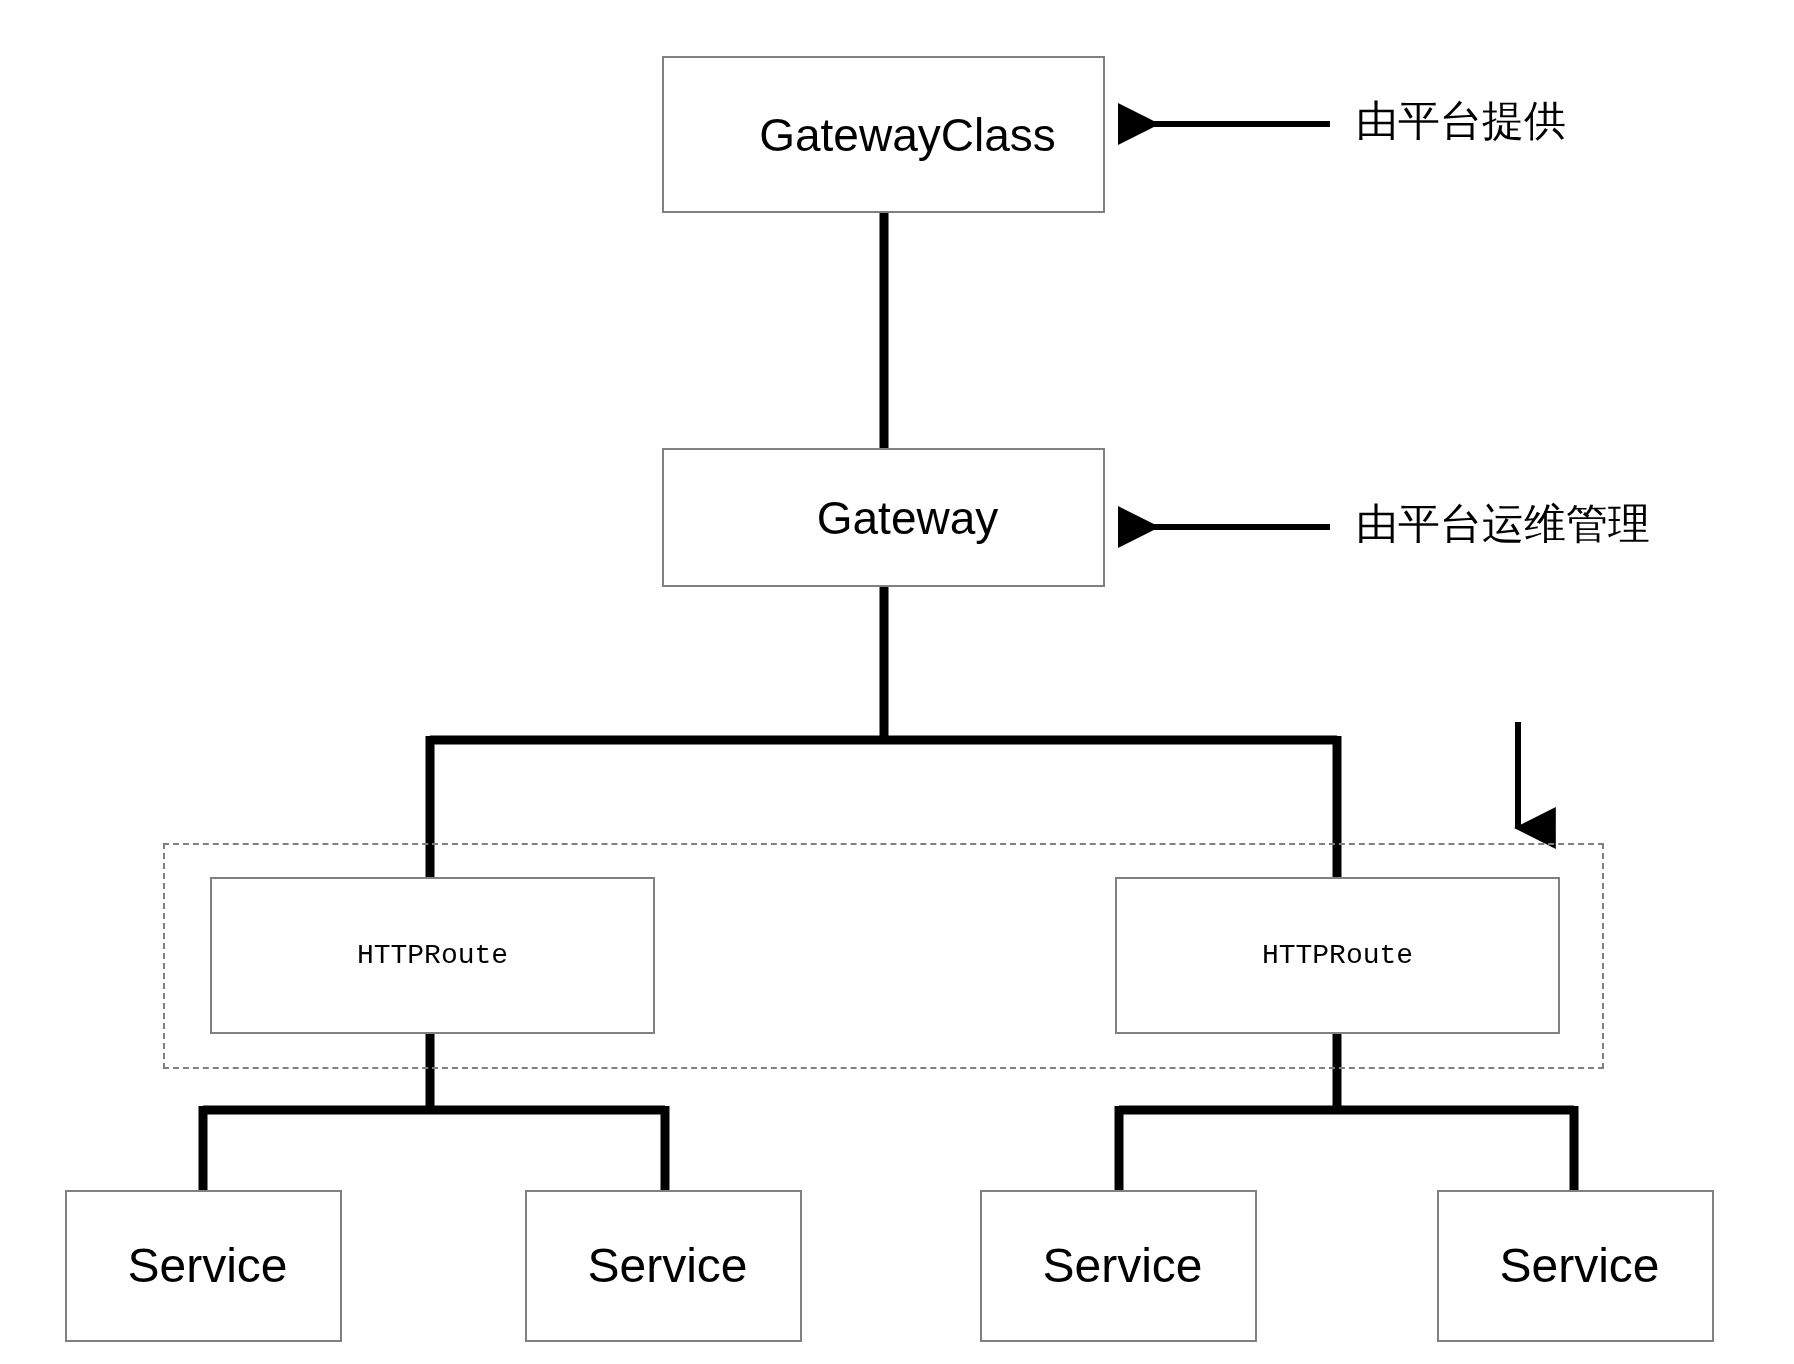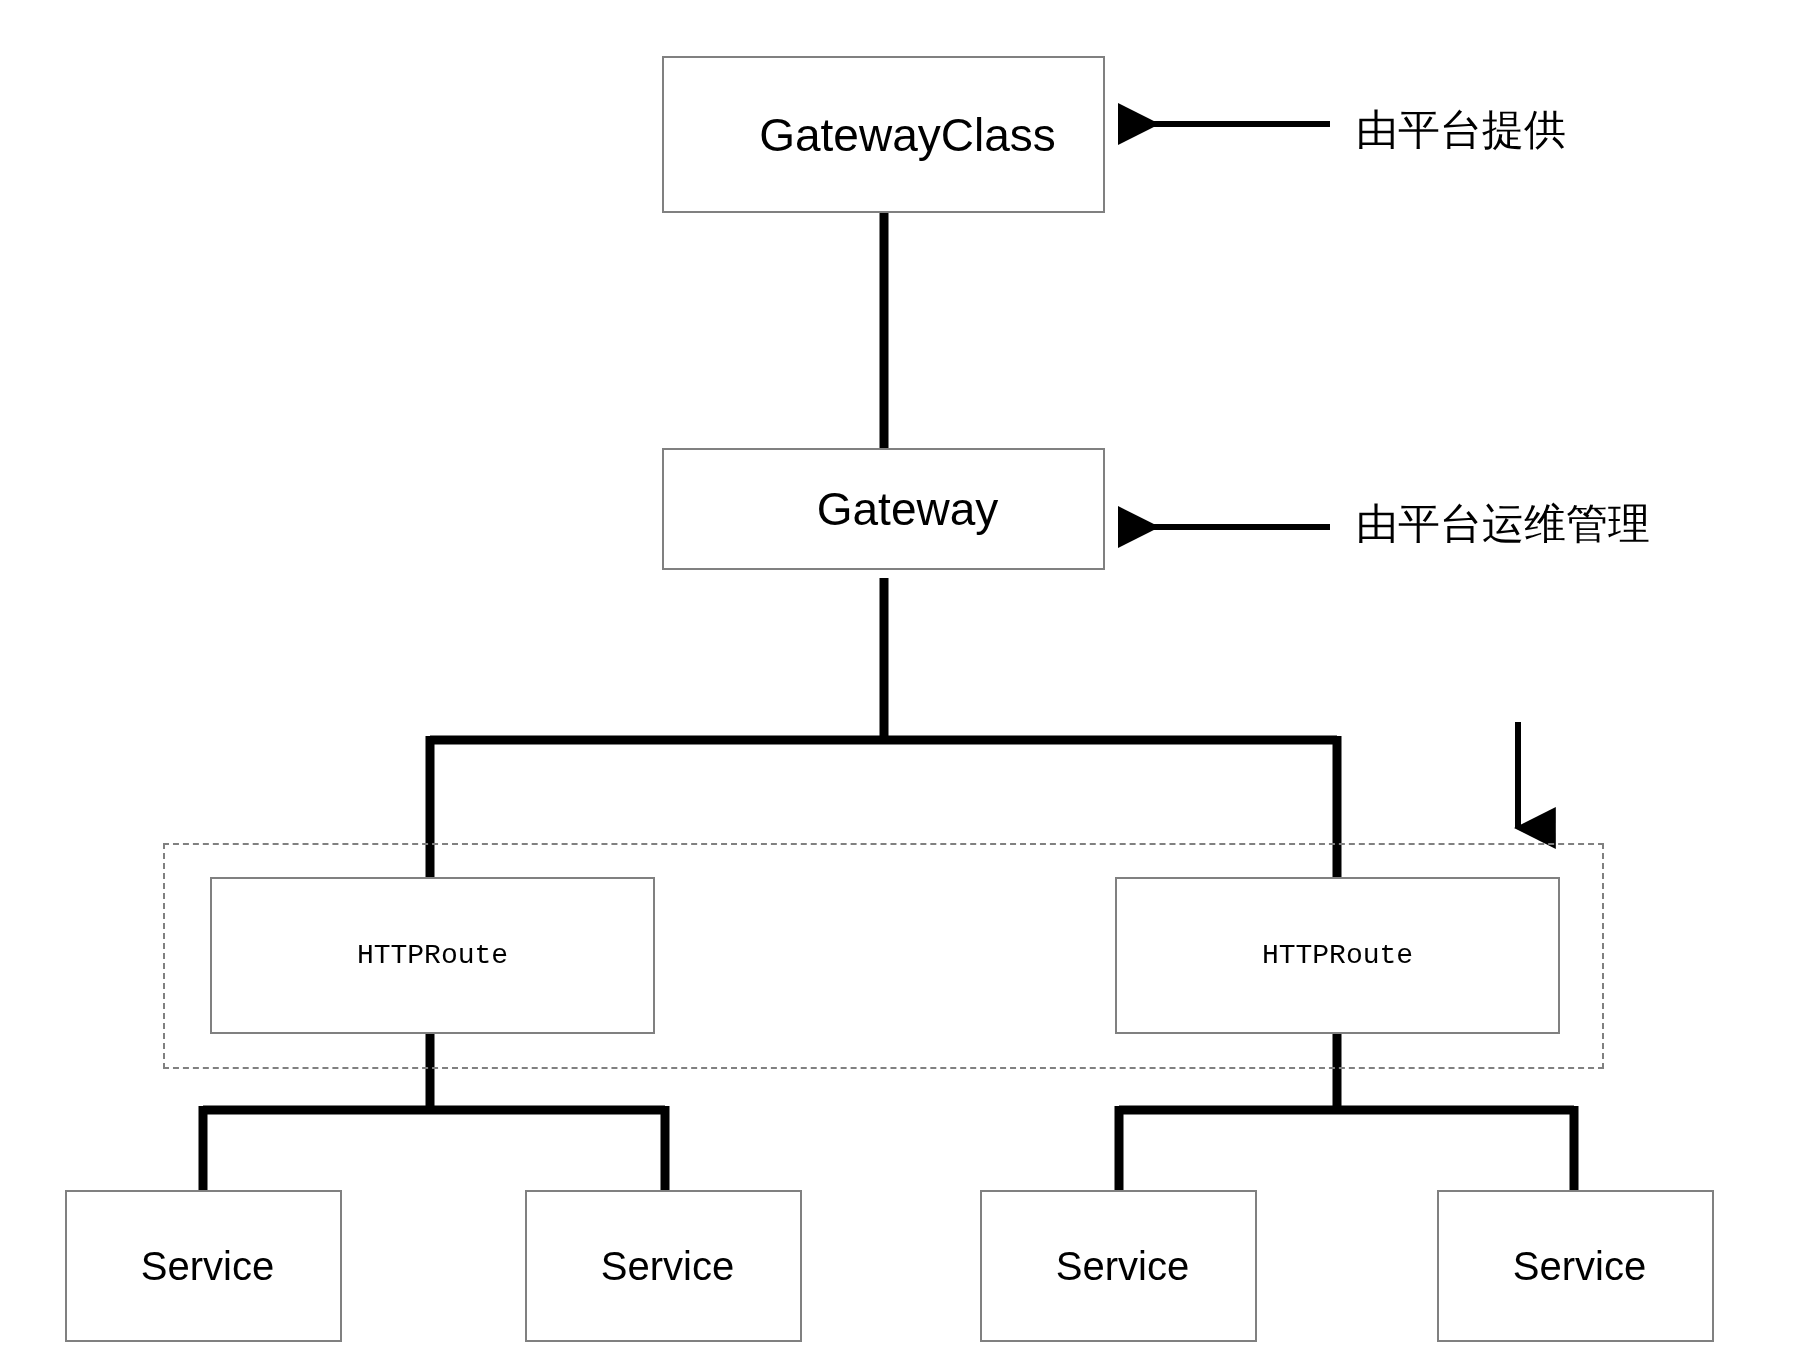--- a/index.html
+++ b/index.html
@@ -37,21 +37,21 @@
     z-index: 3;
   }
   .node-label {
     font-family: "Liberation Sans", sans-serif;
     color: #000000;
     line-height: 1;
     white-space: nowrap;
   }
   .node-box.big .node-label { font-size: 46px; margin-left: 48px; }
   .node-box.mid .node-label { font-size: 28px; font-family: Liberation Mono, monospace; }
-  .node-box.small .node-label { font-size: 40px; margin-left: 8px; }
+  .node-box.small .node-label { font-size: 48px; margin-left: 8px; }
   .annotation {
     position: absolute;
     font-family: "Liberation Sans", "DejaVu Sans", sans-serif;
     font-size: 42px;
     color: #000000;
     white-space: nowrap;
     z-index: 4;
     line-height: 1;
   }
   .dashed-group {
@@ -114,21 +114,21 @@
 
     <g>
       <line x1="1518" y1="722" x2="1518" y2="828" stroke="#000000" stroke-width="6" marker-end="url(#arrow-down)"></line>
     </g>
   </svg>
 
   <div class="node-box big" style="left:662px; top:56px; width:443px; height:157px;">
     <span class="node-label">GatewayClass</span>
   </div>
 
-  <div class="node-box big" style="left:662px; top:448px; width:443px; height:122px;justify-content:center;">
+  <div class="node-box big" style="left:662px; top:448px; width:443px; height:139px;justify-content:center;">
     <span class="node-label">Gateway</span>
   </div>
 
   <div class="node-box mid" style="left:210px; top:877px; width:445px; height:157px;">
     <span class="node-label">HTTPRoute</span>
   </div>
 
   <div class="node-box mid" style="left:1115px; top:877px; width:445px; height:157px;">
     <span class="node-label">HTTPRoute</span>
   </div>
@@ -142,18 +142,18 @@
   </div>
 
   <div class="node-box small" style="left:980px; top:1190px; width:277px; height:152px;">
     <span class="node-label">Service</span>
   </div>
 
   <div class="node-box small" style="left:1437px; top:1190px; width:277px; height:152px;">
     <span class="node-label">Service</span>
   </div>
 
-  <div class="annotation" style="left:1356px; top:100px;margin-top:9px;">由平台提供</div>
+  <div class="annotation" style="left:1356px; top:100px;">由平台提供</div>
 
   <div class="annotation" style="left:1356px; top:503px;">由平台运维管理</div>
 
 
 </div>
 
 </body></html>

